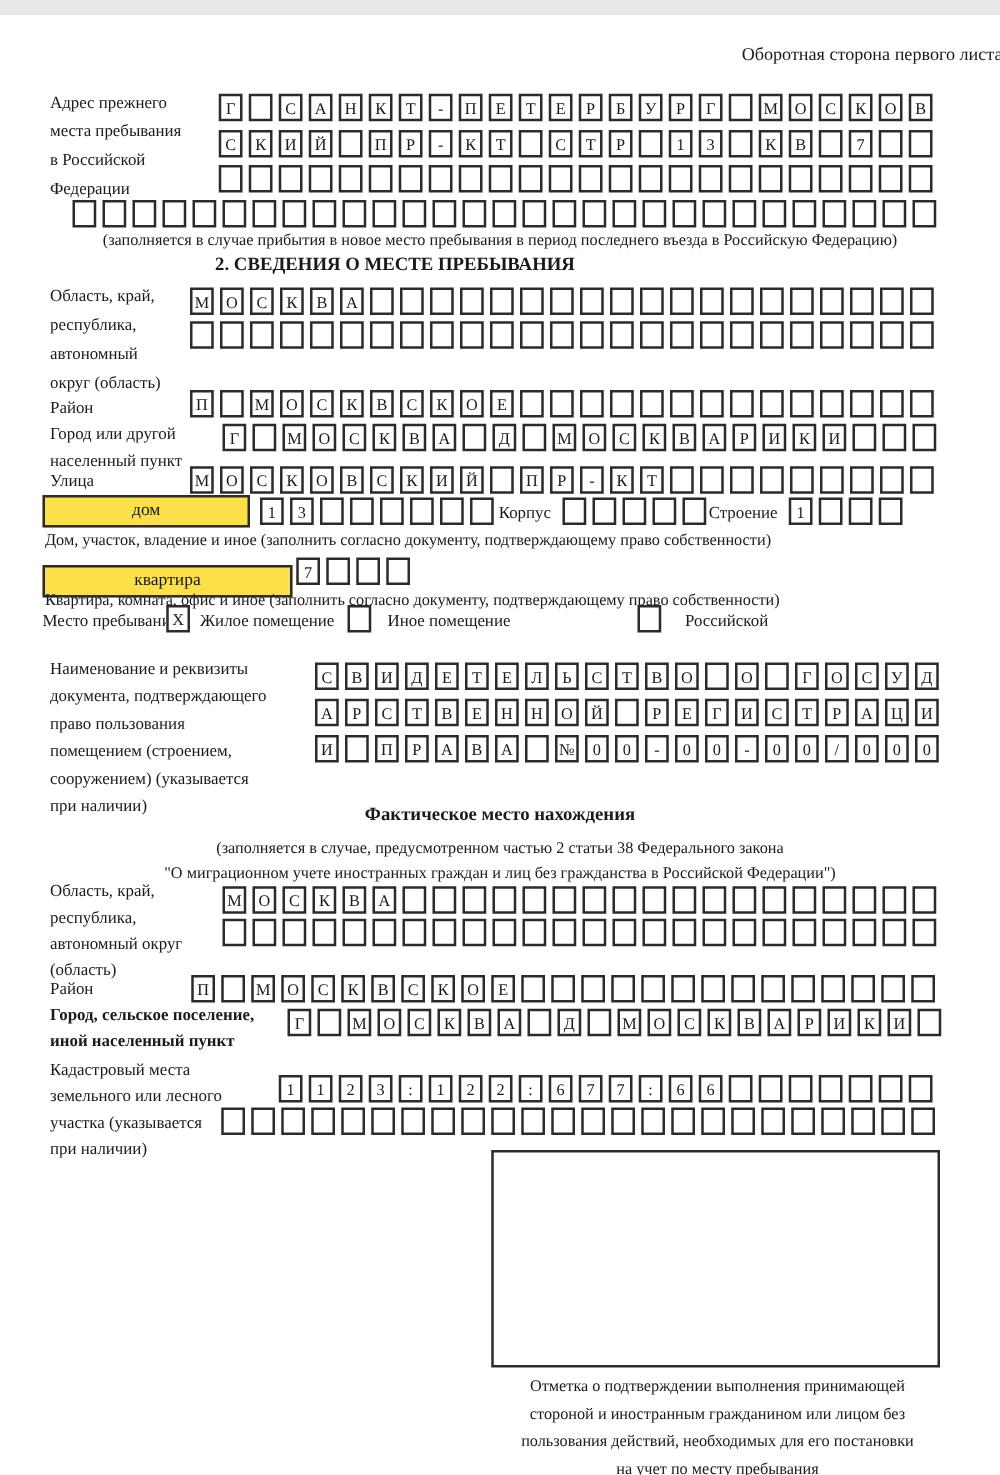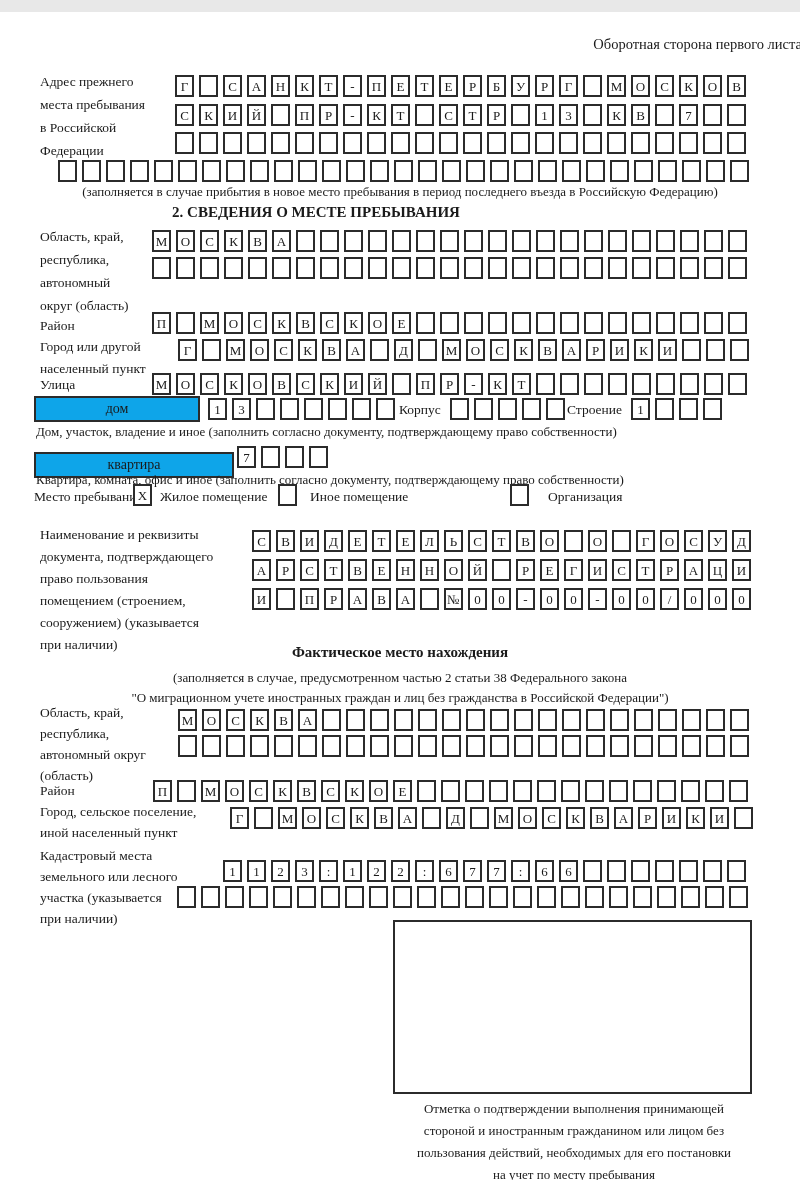--- a/index.html
+++ b/index.html
@@ -8,21 +8,21 @@
   .abs{position:absolute;}
   .row{position:absolute;display:flex;gap:5px;}
   .cell{width:15px;height:18px;border:2px solid #2b2b2b;display:flex;align-items:center;
         justify-content:center;font-size:13px;line-height:1;background:#fff;flex:0 0 auto;}
   .lbl{position:absolute;font-size:13.5px;line-height:22px;white-space:pre-line;}
   .lbl23{line-height:23px;}
   .lbl21{line-height:21px;}
   .note{position:absolute;font-size:13px;text-align:center;line-height:20px;white-space:pre-line;}
   .title{position:absolute;font-weight:bold;font-size:15px;text-align:center;}
   .widebox{position:absolute;height:26px;border:2px solid #2b2b2b;box-sizing:border-box;
-        display:flex;align-items:center;justify-content:center;font-size:14px;background:#0ea5e9;}
+        display:flex;align-items:center;justify-content:center;font-size:14px;background:#fde047;}
   .inlinelbl{position:absolute;font-size:13.5px;line-height:22px;}
   .stampbox{position:absolute;border:2px solid #2b2b2b;box-sizing:border-box;background:#fff;}
 </style>
 </head>
 <body>
 
 <div id="page">
 
   <div class="abs" style="top:24px;right:38px;font-size:14.5px;">Оборотная сторона первого листа</div>
 
@@ -325,21 +325,21 @@
       <span class="cell"></span>
     </div>
   <div class="abs" style="left:36px;top:460px;font-size:13px;">Квартира, комната, офис и иное (заполнить согласно документу, подтверждающему право собственности)</div>
 
   <div class="inlinelbl" style="left:34px;top:474px;">Место пребывания:</div>
   <span class="cell abs" style="left:133px;top:472px;">X</span>
   <div class="inlinelbl" style="left:160px;top:474px;font-family:Liberation Serif, serif;">Жилое помещение</div>
   <span class="cell abs" style="left:278px;top:472px;"></span>
   <div class="inlinelbl" style="left:310px;top:474px;">Иное помещение</div>
   <span class="cell abs" style="left:510px;top:472px;"></span>
-  <div class="inlinelbl" style="left:548px;top:474px;">Организация</div>
+  <div class="inlinelbl" style="left:548px;top:474px;">Российской</div>
 
   <div class="lbl" style="left:40px;top:512px;">Наименование и реквизиты
 документа, подтверждающего
 право пользования
 помещением (строением,
 сооружением) (указывается
 при наличии)</div>
   <div class="row" style="left:252px;top:518px;">
       <span class="cell">С</span>
       <span class="cell">В</span>
@@ -493,21 +493,21 @@
       <span class="cell"></span>
       <span class="cell"></span>
       <span class="cell"></span>
       <span class="cell"></span>
       <span class="cell"></span>
       <span class="cell"></span>
       <span class="cell"></span>
       <span class="cell"></span>
     </div>
 
-  <div class="lbl lbl21" style="left:40px;top:789px;">Город, сельское поселение,
+  <div class="lbl lbl21" style="left:40px;top:789px;font-weight:bold;">Город, сельское поселение,
 иной населенный пункт</div>
   <div class="row" style="left:230px;top:795px;">
       <span class="cell">Г</span>
       <span class="cell"></span>
       <span class="cell">М</span>
       <span class="cell">О</span>
       <span class="cell">С</span>
       <span class="cell">К</span>
       <span class="cell">В</span>
       <span class="cell">А</span>

